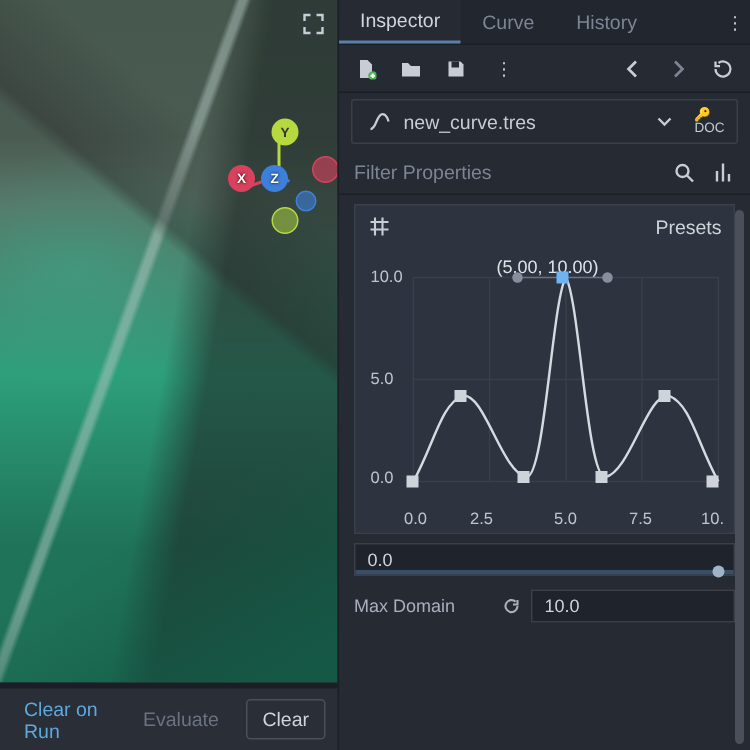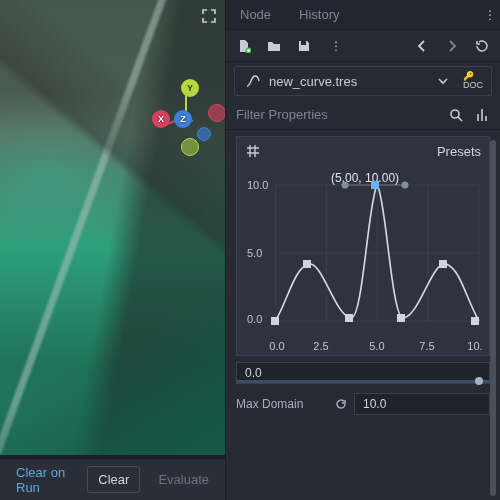--- a/index.html
+++ b/index.html
@@ -99,29 +99,30 @@
       <div class="gz-ball b-y">Y</div>
       <div class="gz-ball b-x">X</div>
       <div class="gz-ball b-xn"></div>
       <div class="gz-ball b-z">Z</div>
       <div class="gz-ball b-zn"></div>
       <div class="gz-ball b-yn"></div>
     </div>
   </div>
   <div class="bottom-bar">
     <span class="btn primary">Clear on Run</span>
+    <span class="btn muted">Evaluate</span>
     <span class="btn framed">Clear</span>
-    <span class="btn muted">Evaluate</span>
   </div>
 </div>
 
 <div class="right">
   <div class="scroller"></div>
   <div class="tabs">
-    <span class="tab">Node</span>
+    <span class="tab active">Inspector</span>
+    <span class="tab">Curve</span>
     <span class="tab">History</span>
     <span class="sp" style="flex:1"></span>
     <span class="kebab">⋮</span>
   </div>
   <div class="toolbar">
     <span class="ico">
         <svg width="14" height="14" viewBox="0 0 14 14">
           <path fill="#c8ccd4" d="M3 1h5l3 3v9H3z"></path>
           <circle cx="11.5" cy="11.5" r="3" fill="#4fb35a"></circle>
           <path stroke="#fff" stroke-width="1.3" d="M11.5 10v3M10 11.5h3"></path>

